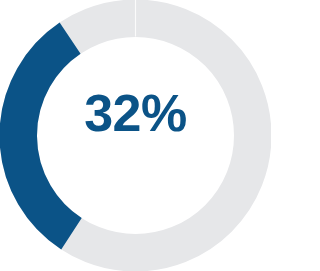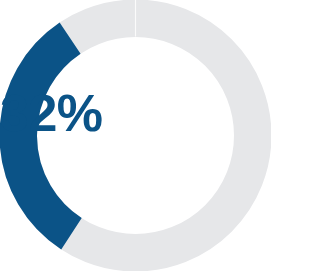--- a/index.html
+++ b/index.html
@@ -29,20 +29,21 @@
   }
 
   .center-label-wrap {
     position: absolute;
     top: 0;
     left: 0;
     width: 271px;
     height: 228px;
     display: flex;
     align-items: center;
+    justify-content: center;
     pointer-events: none;
   }
 
   #center-percentage-label {
     font-family: "Liberation Sans", sans-serif;
     font-weight: bold;
     font-size: 52px;
     line-height: 1;
     letter-spacing: -0.5px;
     color: #0b5387;

